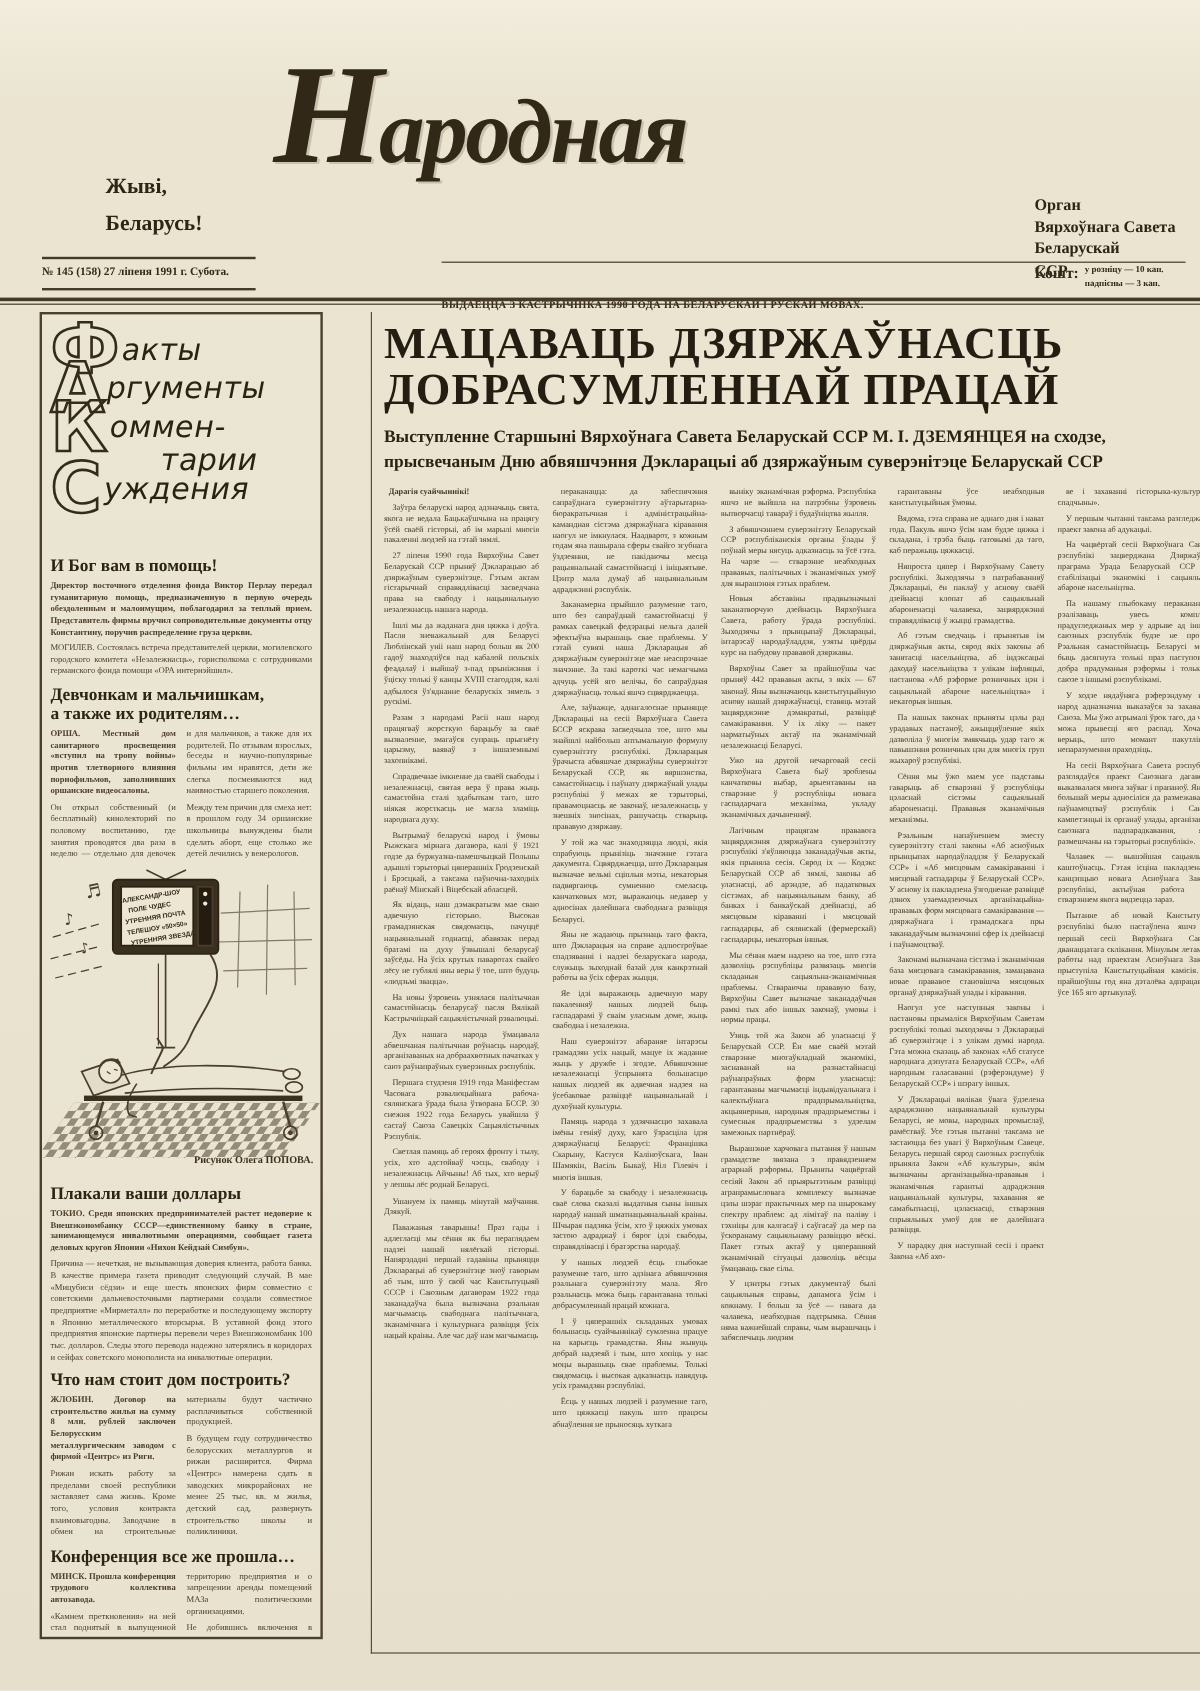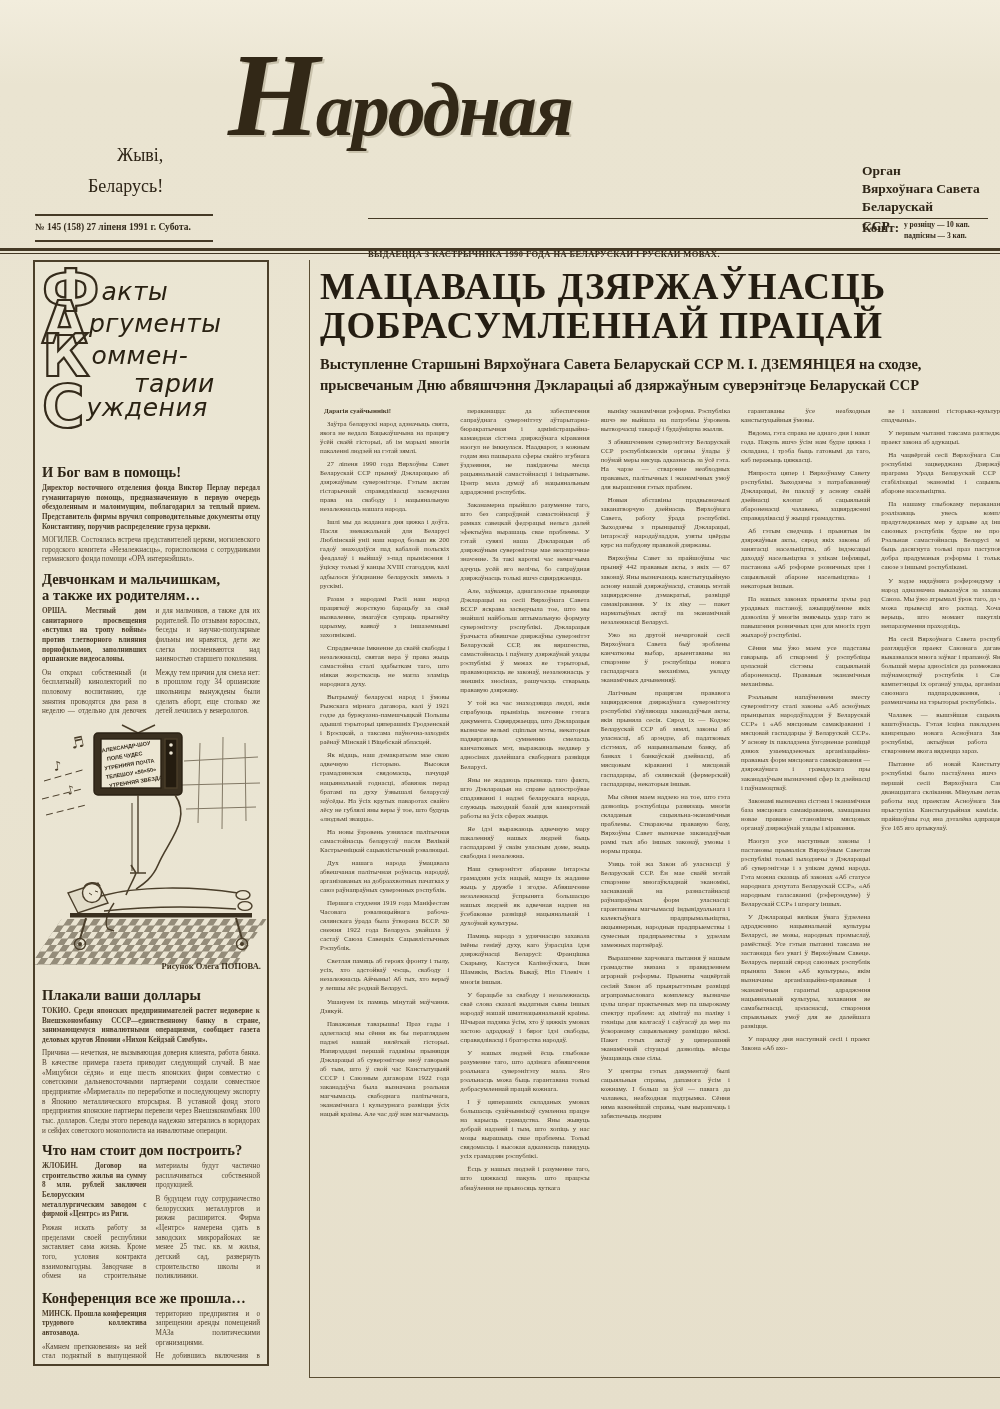--- a/index.html
+++ b/index.html
@@ -1,20 +1,20 @@
 <!DOCTYPE html>
 <html><head>
 <meta charset="utf-8">
 <style>
   html,body{margin:0;padding:0;}
   .page{position:relative;width:1000px;height:1409px;overflow:hidden;
     background:linear-gradient(180deg,#f2eddd 0%,#eae4d1 6%,#e9e3d0 55%,#e6dfcb 100%);
     font-family:"Liberation Serif",serif;color:#3b3223;}
   
-  .slogan{position:absolute;left:88px;top:140px;font-size:18px;font-weight:normal;line-height:1.7;color:#2e2517;text-align:right;}
+  .slogan{position:absolute;left:88px;top:140px;font-size:18px;font-weight:bold;line-height:1.7;color:#2e2517;}
   .np-cap{font-size:118px;line-height:.75;font-weight:bold;font-style:italic;letter-spacing:-4px;}
   .np-word{font-size:76px;line-height:.8;font-weight:bold;font-style:italic;letter-spacing:-2px;}
   .np1{position:absolute;left:228px;top:52px;color:#322817;text-shadow:2px 2px 0 #c9c2ac;}
   .np2{position:absolute;left:408px;top:138px;color:#322817;text-shadow:2px 2px 0 #c9c2ac;}
   .organ{position:absolute;left:862px;top:162px;font-size:13.5px;font-weight:bold;line-height:1.35;color:#2e2517;}
   .rule{position:absolute;background:#453a26;}
   .issue-line{position:absolute;left:35px;top:222px;font-size:9.5px;font-weight:bold;color:#33291a;}
   .pub-line{position:absolute;left:368px;top:225px;font-size:8.5px;font-weight:bold;letter-spacing:.4px;color:#33291a;margin-top:24px;}
   .price{position:absolute;left:862px;top:220px;display:flex;gap:5px;color:#33291a;}
   .price b{font-size:13px;}

